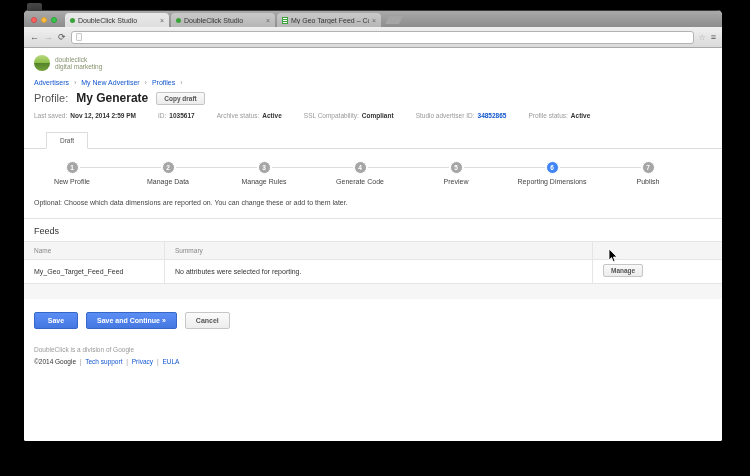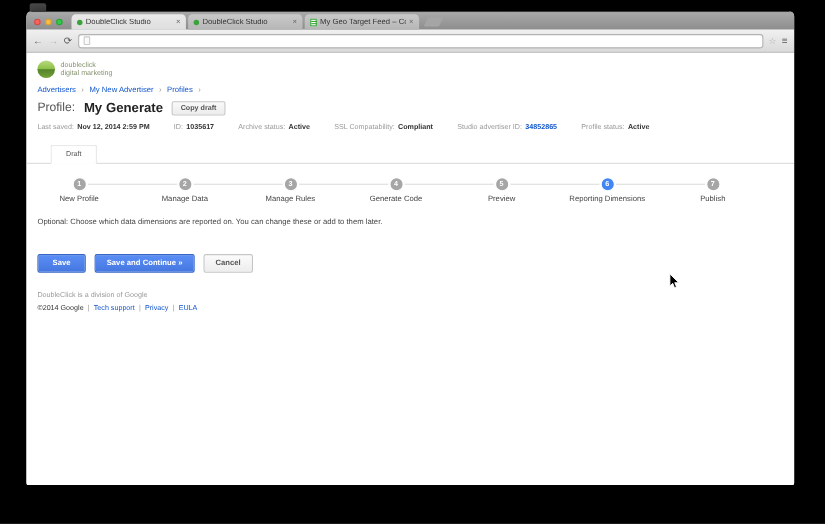--- a/index.html
+++ b/index.html
@@ -221,20 +221,35 @@
           <div class="step-label">Reporting Dimensions</div>
         </div>
         <div class="step">
           <div class="step-dot">7</div>
           <div class="step-label">Publish</div>
         </div>
       </div>
 
       <div class="optional">Optional: Choose which data dimensions are reported on. You can change these or add to them later.</div>
 
+      <div class="feeds-section">
+        <div class="feeds-heading">Feeds</div>
+        <div class="feedtable">
+          <div class="ft-cell ft-head">Name</div>
+          <div class="ft-cell ft-head col-sep">Summary</div>
+          <div class="ft-cell ft-head col-sep"></div>
+
+          <div class="ft-cell ft-body">My_Geo_Target_Feed_Feed</div>
+          <div class="ft-cell ft-body col-sep">No attributes were selected for reporting.</div>
+          <div class="ft-cell ft-body ft-action col-sep">
+            <button class="btn-mini">Manage</button>
+          </div>
+        </div>
+        <div class="band"></div>
+      </div>
 
       <div class="btn-row">
         <button class="btn btn-blue">Save</button>
         <button class="btn btn-blue">Save and Continue »</button>
         <button class="btn btn-gray">Cancel</button>
       </div>
 
       <div class="pgfooter">
         <div class="foot-line1">DoubleClick is a division of Google</div>
         <div class="foot-line2">

